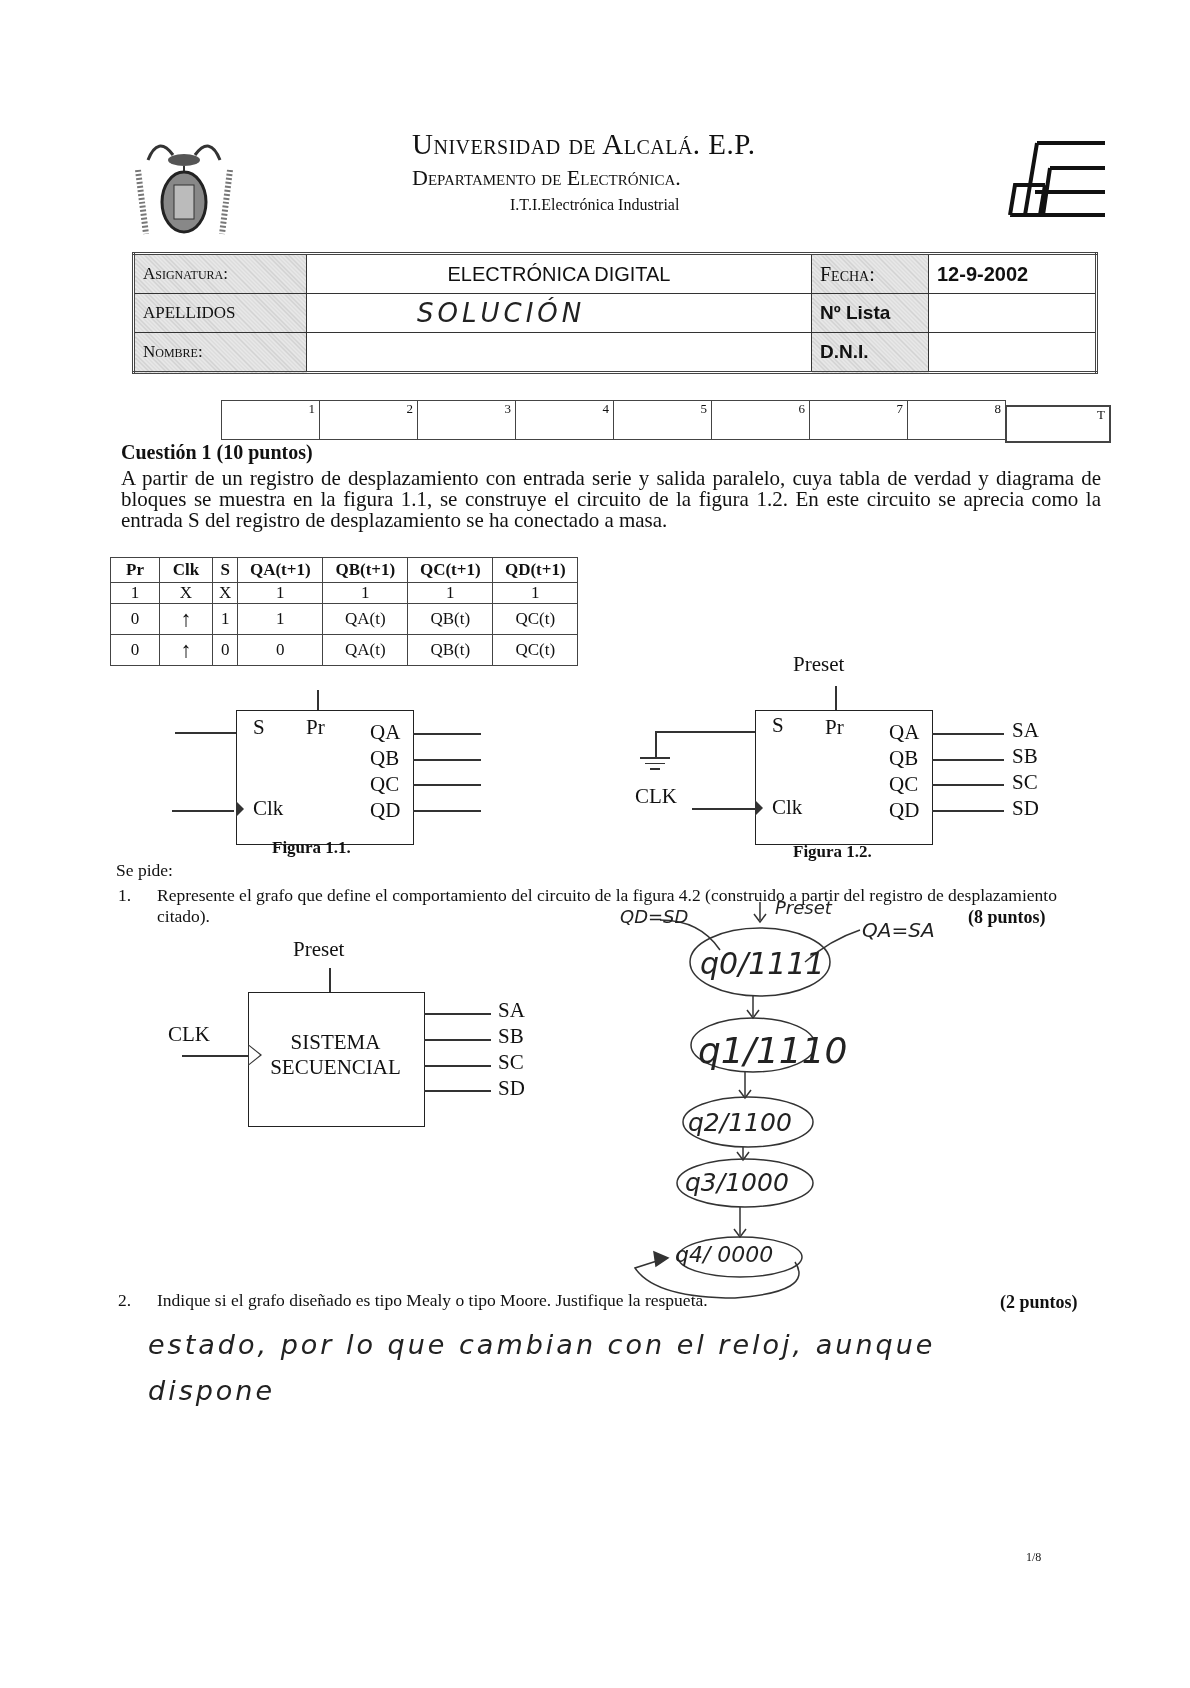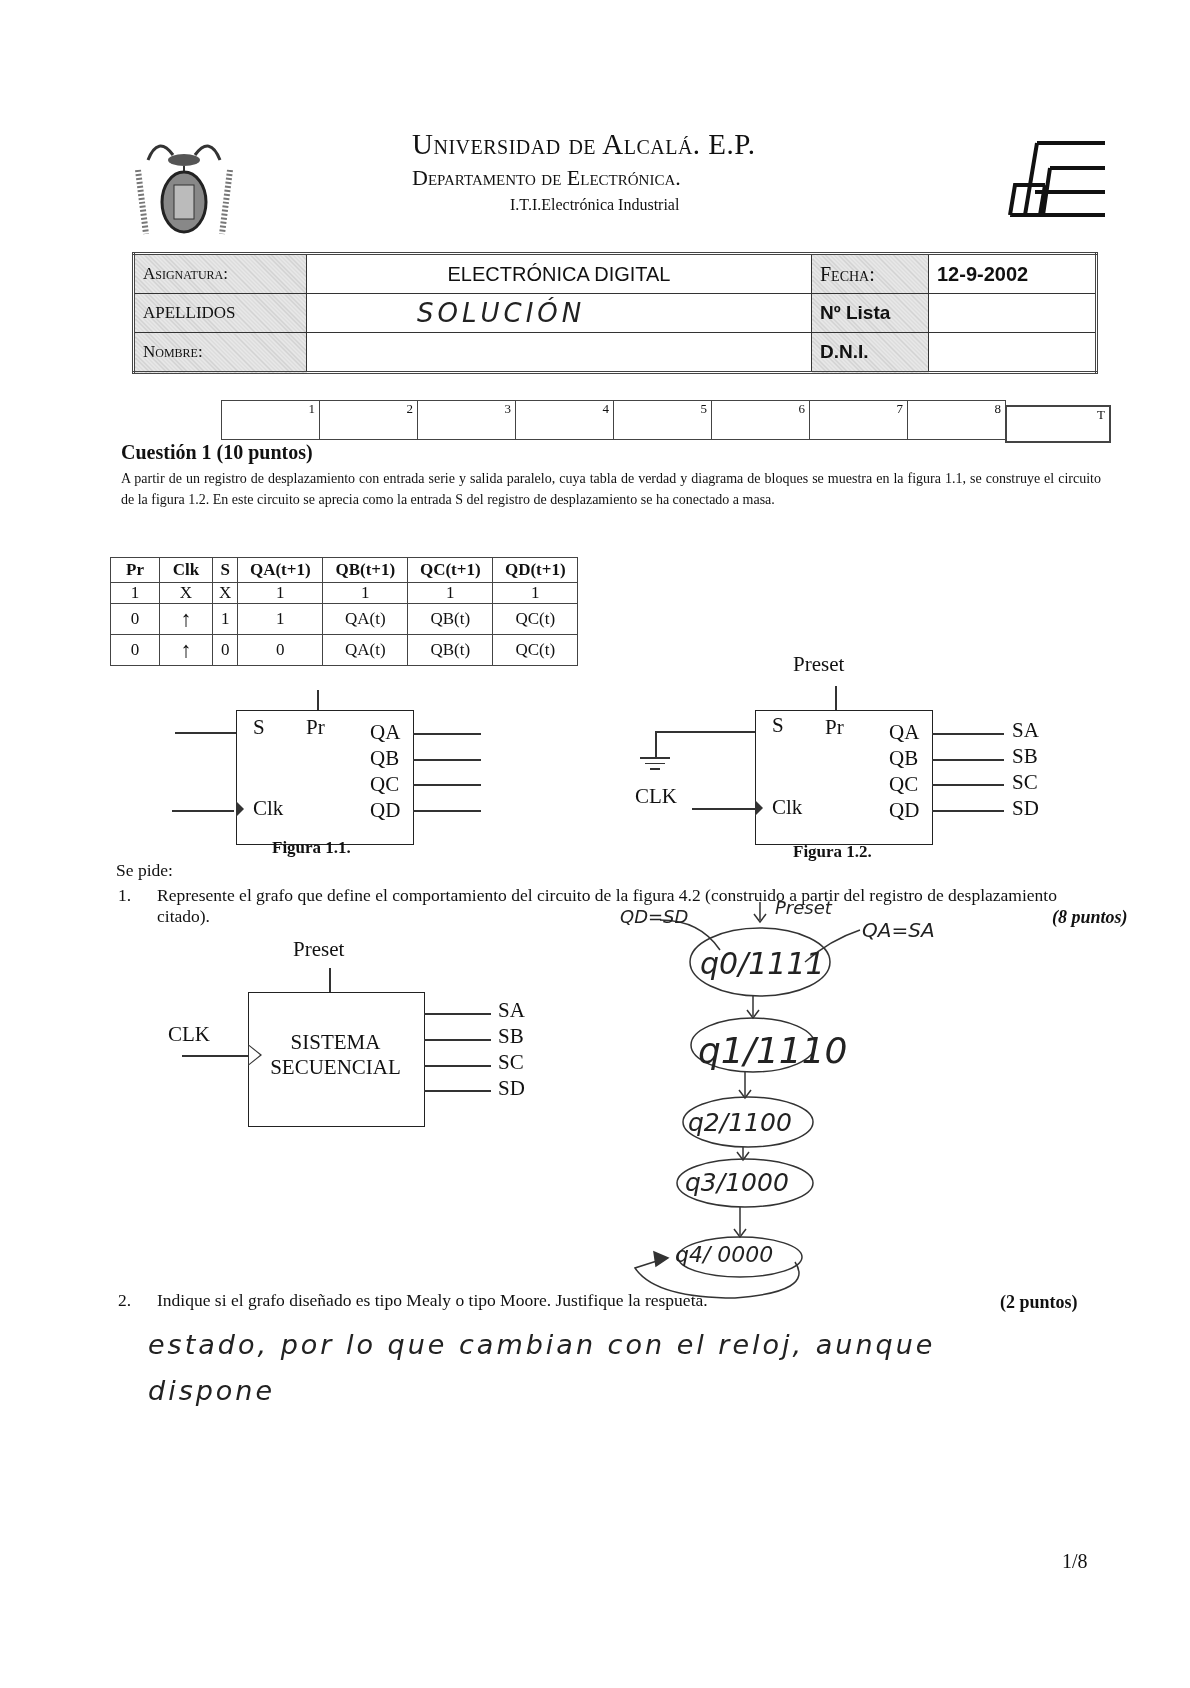--- a/index.html
+++ b/index.html
@@ -16,34 +16,34 @@
   table.idt td.lab{background:repeating-linear-gradient(45deg,#cfcfcf 0 1px,#e8e8e8 1px 3px);font-variant:small-caps;width:155px;font-family:"Liberation Serif",serif;}
   table.idt td.lab2{background:repeating-linear-gradient(45deg,#cfcfcf 0 1px,#e8e8e8 1px 3px);width:100px;font-family:"Liberation Sans",sans-serif;font-weight:bold;font-size:19px;}
   table.idt td.sans{font-family:"Liberation Sans",sans-serif;font-size:20px;}
   .hand{font-family:"DejaVu Sans",sans-serif;font-style:italic;font-weight:200;color:#222;}
 
   .scorebox{left:222px;top:400px;display:flex;}
   .scorebox div{width:99px;height:40px;border:1px solid #444;margin-left:-1px;text-align:right;font-size:13px;padding-right:4px;box-sizing:border-box;}
   .scorebox div.t{width:106px;border:2px solid #444;margin-top:5px;height:38px;}
 
   .qtitle{left:121px;top:441px;font-size:20px;font-weight:bold;}
-  .para{left:121px;top:468px;width:980px;font-size:14px;line-height:21px;text-align:justify;}
+  .para{left:121px;top:468px;width:980px;font-size:21px;line-height:21px;text-align:justify;}
 
   table.tt{position:absolute;left:110px;top:557px;border-collapse:collapse;font-size:17px;}
   table.tt td{border:1px solid #444;text-align:center;padding:0 6px;height:30px;}
   table.tt tr.h td{font-weight:bold;height:24px;}
 
   .blk{border:1.5px solid #222;}
   .wire{background:#333;height:1.5px;}
   .vwire{background:#333;width:1.5px;}
   .lbl{font-size:21px;}
   .cap{font-size:17px;font-weight:bold;}
   .pts{font-size:18px;font-weight:bold;}
   .item{font-size:17.5px;}
-  .pagenum{left:1062px;top:1550px;font-size:20px;}
+  .pagenum{left:1026px;top:1550px;font-size:12px;}
 </style>
 </head>
 <body>
 
 <svg class="abs crest" viewBox="0 0 112 106">
   <path d="M20 30 q10 -25 25 -5 M92 30 q-10 -25 -25 -5" stroke="#333" stroke-width="3" fill="none"></path>
   <ellipse cx="56" cy="30" rx="16" ry="6" fill="#555"></ellipse>
   <line x1="56" y1="36" x2="56" y2="50" stroke="#333" stroke-width="2"></line>
   <ellipse cx="56" cy="72" rx="22" ry="30" fill="#888" stroke="#222" stroke-width="3"></ellipse>
   <rect x="46" y="55" width="20" height="34" fill="#bbb" stroke="#333"></rect>
@@ -187,21 +187,21 @@
   <div class="abs lbl" style="left:1012px;top:744px;">SB</div>
   <div class="abs lbl" style="left:1012px;top:770px;">SC</div>
   <div class="abs lbl" style="left:1012px;top:796px;">SD</div>
   <div class="abs cap" style="left:793px;top:842px;">Figura 1.2.</div>
 </div>
 
 <div class="abs item" style="left:116px;top:860px;">Se pide:</div>
 
 <div class="abs item" style="left:118px;top:885px;">1.</div>
 <div class="abs item" style="left:157px;top:885px;width:940px;line-height:21px;">Represente el grafo que define el comportamiento del circuito de la figura 4.2 (construido a partir del registro de desplazamiento citado).</div>
-<div class="abs pts" style="left:1052px;top:907px;font-style:italic;">(8 puntos)</div>
+<div class="abs pts" style="left:968px;top:907px;">(8 puntos)</div>
 
 <div>
   <div class="abs lbl" style="left:293px;top:937px;">Preset</div>
   <div class="abs vwire" style="left:329px;top:968px;height:24px;"></div>
   <div class="abs blk" style="left:248px;top:992px;width:175px;height:133px;"></div>
   <div class="abs lbl" style="left:168px;top:1022px;">CLK</div>
   <div class="abs wire" style="left:182px;top:1055px;width:66px;"></div>
   <div class="abs" style="left:248px;top:1044px;width:0;height:0;border-top:11px solid transparent;border-bottom:11px solid transparent;border-left:14px solid #333;"></div>
   <div class="abs" style="left:249px;top:1046px;width:0;height:0;border-top:9px solid transparent;border-bottom:9px solid transparent;border-left:11px solid #fff;"></div>
   <div class="abs lbl" style="left:248px;top:1030px;width:175px;text-align:center;line-height:25px;">

